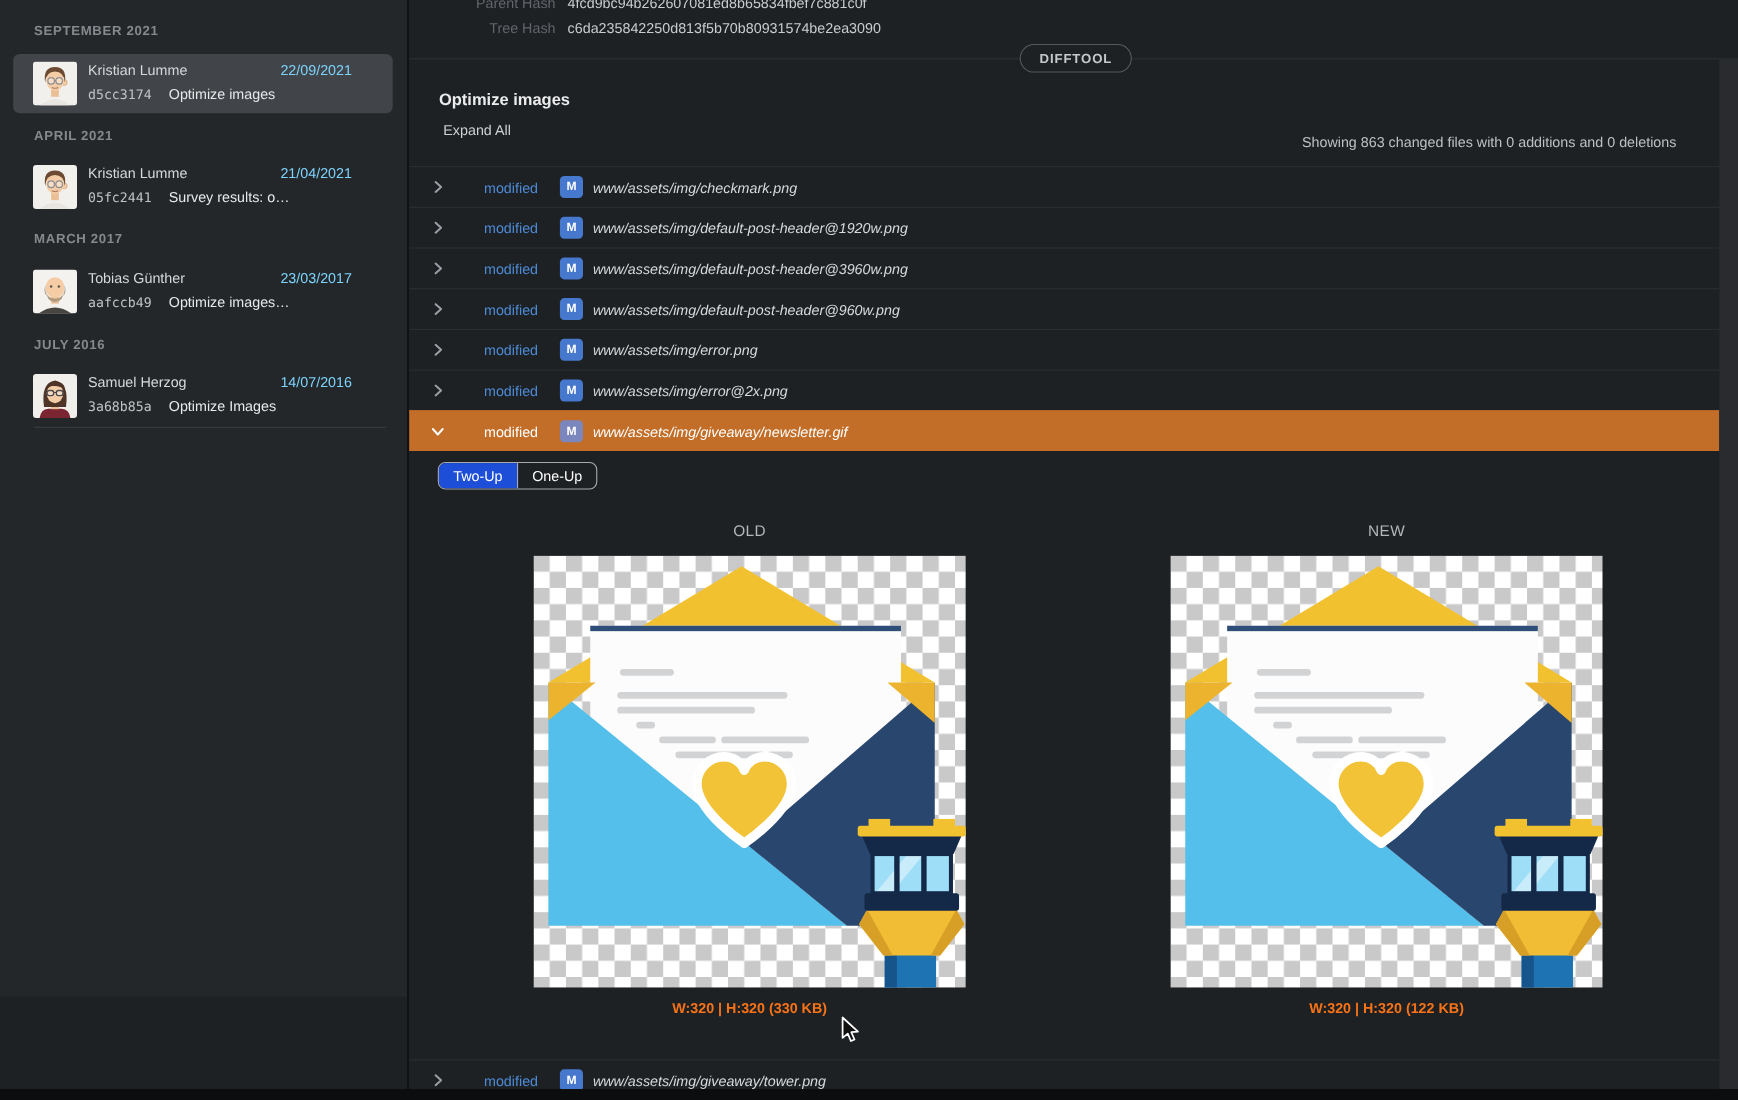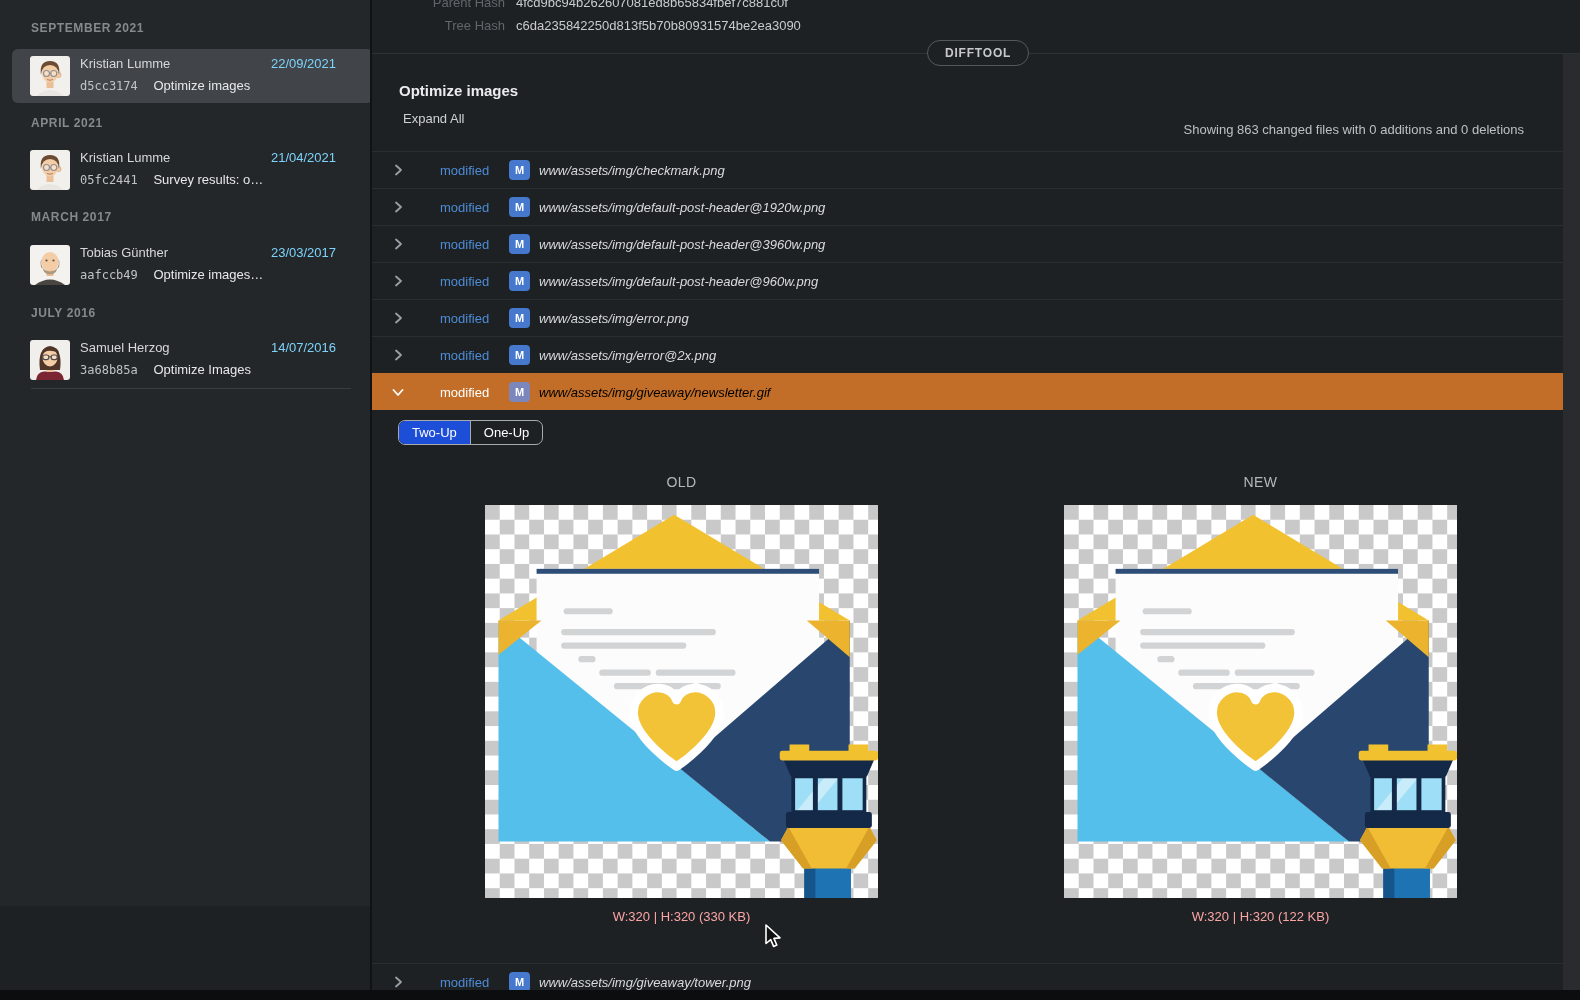--- a/index.html
+++ b/index.html
@@ -5,21 +5,21 @@
   html,body{margin:0;padding:0;background:#000;}
   .stage{position:relative;width:1580px;height:1000px;overflow:hidden;
          font-family:"Liberation Sans",sans-serif;background:#1e2124;color:#d8dadc;
          -webkit-font-smoothing:antialiased;}
 
   
   .sidebar{position:absolute;left:0;top:0;width:370px;height:906px;background:#242729;}
   .sidebar-divider{position:absolute;left:370px;top:0;width:2px;height:1000px;background:#101214;}
   .month-label{position:absolute;left:31px;height:16px;line-height:16px;font-size:12px;
                letter-spacing:.6px;color:#85898e;font-weight:600;}
-  .commit{position:absolute;left:12px;width:345px;height:54px;border-radius:6px;cursor:default;padding-left:16px;}
+  .commit{position:absolute;left:12px;width:345px;height:54px;border-radius:6px;cursor:default;}
   .commit.selected{background:#414549;}
   .avatar{position:absolute;left:18px;top:7px;width:40px;height:40px;border-radius:3px;overflow:hidden;}
   .c-line1{position:absolute;left:68px;top:7px;right:10px;height:18px;font-size:13px;}
   .c-name{color:#d6d8da;}
   .c-date{position:absolute;right:27px;color:#7dd3fc;}
   .c-line2{position:absolute;left:68px;top:29px;right:10px;height:18px;font-size:13px;white-space:nowrap;}
   .c-hash{font-family:"DejaVu Sans Mono",monospace;font-size:12px;color:#c0c3c6;margin-right:12px;}
   .c-msg{color:#e6e8ea;}
   .sidebar-sep{position:absolute;left:31px;top:388px;width:320px;height:1px;background:#393d40;}
 
@@ -40,34 +40,34 @@
   .file-row{position:absolute;left:0;width:1191px;height:37px;border-top:1px solid #2a2e32;
             display:flex;align-items:center;box-sizing:border-box;}
   .file-row.selected{background:#c26e28;border-top-color:#c26e28;}
   .chevron{position:absolute;left:20px;width:12px;height:12px;}
   .f-status{position:absolute;left:68px;font-size:13px;color:#4d8bd6;}
   .file-row.selected .f-status{color:#ffffff;}
   .f-badge{position:absolute;left:137px;width:21px;height:20px;border-radius:4px;background:#4678cd;
            color:#fff;font-size:11px;font-weight:700;text-align:center;line-height:20px;}
   .file-row.selected .f-badge{background:#7b86bd;}
   .f-path{position:absolute;left:167px;font-size:13px;color:#d8dadc;font-style:italic;}
-  .file-row.selected .f-path{color:#000000;}
+  .file-row.selected .f-path{color:#ffffff;}
 
   .gutter{position:absolute;left:1191px;top:54px;width:17px;height:936px;background:#292b2e;}
 
   
   .seg{position:absolute;left:26px;top:420px;height:23px;display:flex;border:1px solid #a8abad;
        border-radius:7px;overflow:hidden;font-size:13px;color:#fff;}
   .seg-btn{padding:0 13px;line-height:23px;}
   .seg-btn.active{background:#1d4ed8;}
   .seg-btn.inactive{border-left:1px solid #a8abad;}
   .pane-label{position:absolute;top:474px;width:395px;text-align:center;font-size:14px;
               letter-spacing:.4px;color:#b5b8ba;}
   .preview{position:absolute;top:505px;width:395px;height:393px;}
-  .caption{position:absolute;top:909px;width:395px;text-align:center;font-size:13px;color:#fca5a5;}
+  .caption{position:absolute;top:909px;width:395px;text-align:center;font-size:13px;color:#f97316;font-weight:bold;}
 
   .bottom-bar{position:absolute;left:0;top:990px;width:1580px;height:10px;background:#0c0d0e;z-index:50;}
   .cursor{position:absolute;left:390px;top:923px;z-index:60;}
 </style>
 </head>
 <body>
 
 <svg width="0" height="0" style="position:absolute">
   <defs>
     <pattern id="checker" width="24" height="24" patternUnits="userSpaceOnUse">

